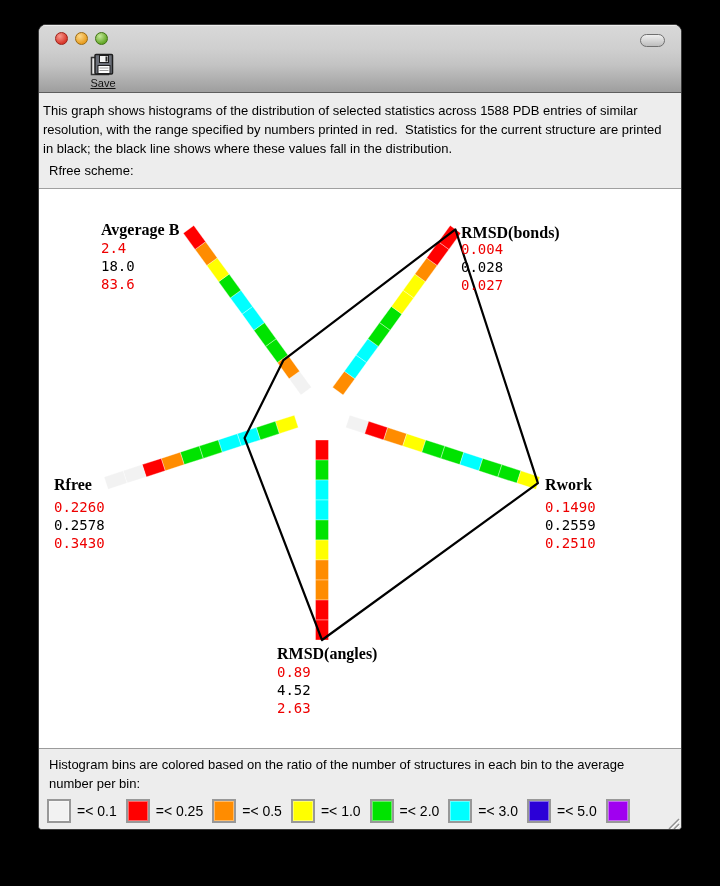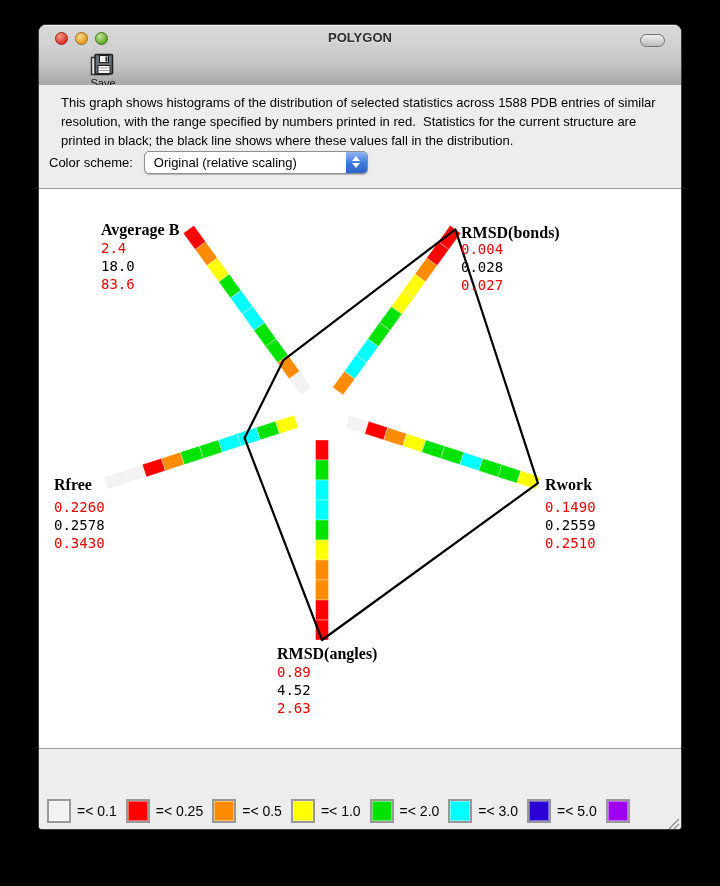--- a/index.html
+++ b/index.html
@@ -30,22 +30,22 @@
   .tl-zoom{left:56px;background:radial-gradient(circle at 35% 30%,#c4e89a,#65a829 70%);border:1px solid #3f7212;}
   .pill{
     position:absolute;right:16px;top:9px;width:25px;height:13px;border-radius:7px;
     background:linear-gradient(#efefef,#bdbdbd);border:1px solid #6f6f6f;box-sizing:border-box;
   }
   .save-btn{position:absolute;left:44px;top:28px;width:40px;height:38px;text-align:center;cursor:default;}
   .save-icon{display:block;margin:0 auto;}
   .save-label{font-size:11px;color:#111;margin-top:0px;display:block;text-decoration:underline;}
   
   .desc{
-    position:absolute;left:0;top:60px;width:100%;height:95px;background:#ededed;
-    box-sizing:border-box;padding:8px 10px 0 22px;
+    position:absolute;left:0;top:68px;width:100%;height:95px;background:#ededed;
+    box-sizing:border-box;padding:8px 10px 0 4px;
   }
   .desc-text{font-size:13px;line-height:19px;color:#000;max-width:624px;white-space:pre-wrap;}
   .scheme-row{position:absolute;left:10px;top:65px;height:24px;display:flex;align-items:center;}
   .scheme-label{font-size:13px;color:#000;margin-right:11px;}
   .dropdown{
     position:relative;width:224px;height:23px;background:#fff;
     border:1px solid #8e8e8e;border-radius:5px;box-sizing:border-box;
     box-shadow:0 1px 1px rgba(0,0,0,.25);
   }
   .dropdown-text{position:absolute;left:9px;top:3px;font-size:13px;color:#000;}
@@ -81,48 +81,40 @@
 </head>
 <body>
 
 <div class="window">
 
   <div class="chrome">
     <div class="titlebar">
       <div class="tl tl-close"></div>
       <div class="tl tl-min"></div>
       <div class="tl tl-zoom"></div>
-      <div class="win-title">POLYGON</div>
       <div class="pill"></div>
     </div>
     <div class="save-btn">
       <svg class="save-icon" width="26" height="24" viewBox="0 0 26 24">
         <rect x="1.5" y="4.5" width="17" height="17" fill="#e8e8e8" stroke="#333" stroke-width="1.5"></rect>
         <rect x="5" y="1.5" width="17.5" height="19.5" rx="1" fill="#6b6f78" stroke="#1e1e1e" stroke-width="1.5"></rect>
         <rect x="9.5" y="2.5" width="9" height="7" fill="#f2f2f2" stroke="#1e1e1e" stroke-width="1"></rect>
         <rect x="15.5" y="3.5" width="2" height="5" fill="#2a2a2a"></rect>
         <rect x="8" y="12.5" width="12" height="8" fill="#fdfdfd" stroke="#1e1e1e" stroke-width="1"></rect>
         <line x1="9.5" y1="15" x2="18.5" y2="15" stroke="#9a9a9a" stroke-width="1"></line>
         <line x1="9.5" y1="17.5" x2="18.5" y2="17.5" stroke="#9a9a9a" stroke-width="1"></line>
       </svg>
       <span class="save-label">Save</span>
     </div>
   </div>
 
   <div class="desc">
     <div class="desc-text">This graph shows histograms of the distribution of selected statistics across 1588 PDB entries of similar resolution, with the range specified by numbers printed in red.  Statistics for the current structure are printed in black; the black line shows where these values fall in the distribution.</div>
     <div class="scheme-row">
-      <span class="scheme-label">Color scheme:</span>
-      <div class="dropdown">
-        <span class="dropdown-text">Original (relative scaling)</span>
-        <div class="stepper">
-          <span class="arr-up"></span>
-            <span class="arr-down"></span>
-        </div>
-      </div>
+      <span class="scheme-label">Rfree scheme:</span>
     </div>
   </div>
 
   <div class="plot">
     <svg width="642" height="559" viewBox="0 0 642 559">
         <polygon points="272.4,198.3 260.6,182.2 250.1,189.8 261.9,206.0" fill="#f2f2f2" stroke="rgba(255,255,255,0.35)" stroke-width="1"></polygon>
         <polygon points="260.6,182.2 248.9,166.0 238.4,173.6 250.1,189.8" fill="#ff8c00" stroke="rgba(255,255,255,0.35)" stroke-width="1"></polygon>
         <polygon points="248.9,166.0 237.1,149.8 226.6,157.4 238.4,173.6" fill="#00e300" stroke="rgba(255,255,255,0.35)" stroke-width="1"></polygon>
         <polygon points="237.1,149.8 225.4,133.6 214.8,141.3 226.6,157.4" fill="#00e300" stroke="rgba(255,255,255,0.35)" stroke-width="1"></polygon>
         <polygon points="225.4,133.6 213.6,117.4 203.1,125.1 214.8,141.3" fill="#00ffff" stroke="rgba(255,255,255,0.35)" stroke-width="1"></polygon>
@@ -189,20 +181,21 @@
         <text x="238" y="506" fill="#000000" style="font:14px &quot;DejaVu Sans Mono&quot;, monospace;">4.52</text>
         <text x="238" y="524" fill="#ee0000" style="font:14px &quot;DejaVu Sans Mono&quot;, monospace;">2.63</text>
         <text x="15" y="301" fill="#000000" style="font:bold 16px &quot;Liberation Serif&quot;, serif;">Rfree</text>
         <text x="15" y="323" fill="#ee0000" style="font:14px &quot;DejaVu Sans Mono&quot;, monospace;">0.2260</text>
         <text x="15" y="341" fill="#000000" style="font:14px &quot;DejaVu Sans Mono&quot;, monospace;">0.2578</text>
         <text x="15" y="359" fill="#ee0000" style="font:14px &quot;DejaVu Sans Mono&quot;, monospace;">0.3430</text>
       </svg>
   </div>
 
   <div class="footer">
+    <div class="footer-text">Histogram bins are colored based on the ratio of the number of structures in each bin to the average number per bin:</div>
     <div class="legend">
         <div class="legend-item">
           <div class="legend-swatch" style="background: rgb(242, 242, 242);"></div>
           <span class="legend-label">=&lt; 0.1</span>
         </div>
         <div class="legend-item">
           <div class="legend-swatch" style="background: rgb(255, 0, 0);"></div>
           <span class="legend-label">=&lt; 0.25</span>
         </div>
         <div class="legend-item">

